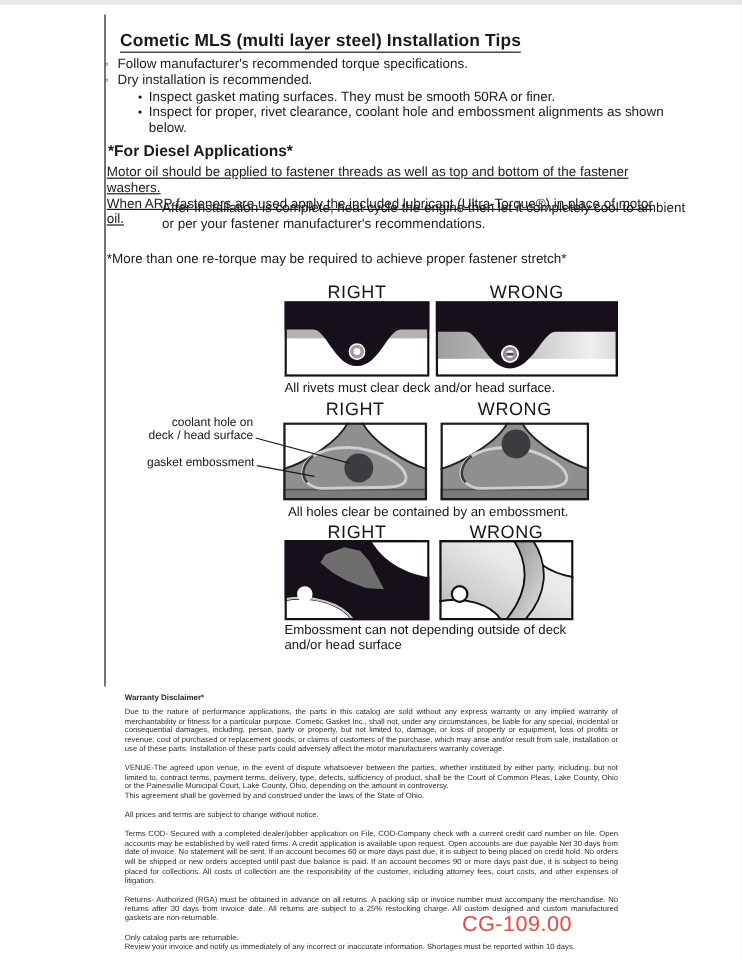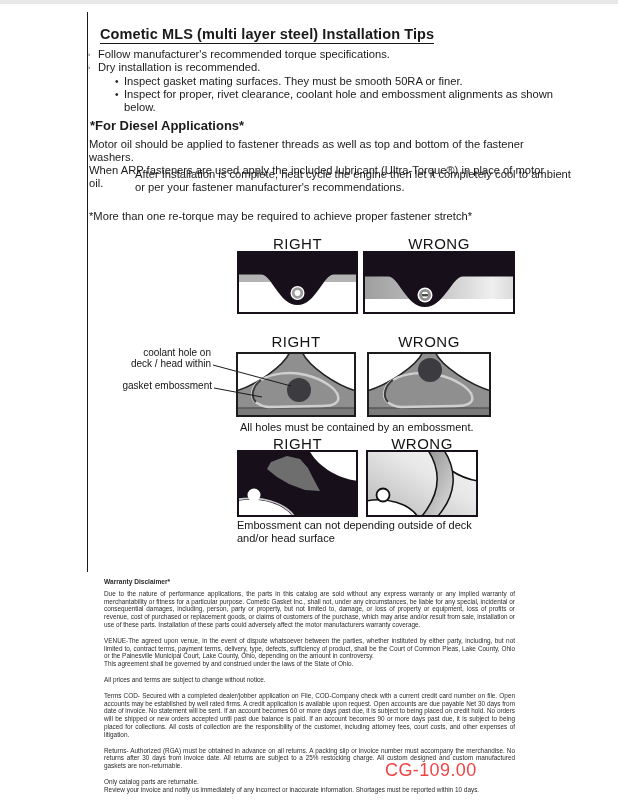--- a/index.html
+++ b/index.html
@@ -14,21 +14,21 @@
     left:100px;top:22px;font-size:14.5px;font-weight:700;letter-spacing:.1px;
     border-bottom:1.5px solid #1a1a1a;padding-bottom:1px;display:inline-block;
   }
   .tips{left:87px;top:44px;width:470px;font-size:11.2px;line-height:13.3px;}
   .tip{position:relative;padding-left:11px;}
   .tip::before{content:"\25E6";position:absolute;left:0;top:0;font-size:10px;}
   .subtip{position:relative;margin-left:28px;padding-left:9px;}
   .subtip::before{content:"\2022";position:absolute;left:0;top:0;font-size:10px;}
   .diesel-h{left:90px;top:114px;font-size:13px;font-weight:700;}
   .bodytext{font-size:11.2px;line-height:13px;width:460px;}
-  .p1{left:89px;top:134px;}
+  .p1{left:89px;top:134px;text-decoration:underline;}
   .p2{left:89px;top:164px;padding-left:46px;}
   .pnote{left:89px;top:206px;}
   .dw-label{font-size:15px;letter-spacing:.5px;color:#141414;text-align:center;}
   .caption{font-size:11px;line-height:12.5px;color:#141414;}
   .callout{font-size:10px;line-height:10.8px;text-align:right;color:#141414;}
   .warranty{left:104px;top:574px;width:411px;font-size:6.4px;line-height:7.8px;color:#2a2a2a;}
   .warranty .wh{font-weight:700;font-size:6.6px;margin-bottom:4px;}
   .warranty p{margin:0 0 8px 0;text-align:justify;}
   .warranty p.tight{margin-bottom:0;}
   .doc-code{left:385px;top:756px;font-size:18px;letter-spacing:.4px;color:#ef4444;}
@@ -86,27 +86,28 @@
       </defs>
       <rect width="152" height="63" fill="#ffffff"></rect>
       <rect x="0" y="25" width="152" height="23" fill="url(#g1)"></rect>
       <path d="M0,0 H152 V25.5 H100 C89,25.5 81,56 62,56 C43,56 36,25.5 25,25.5 H0 Z" fill="#17101b"></path>
       <circle cx="62" cy="44" r="7.5" fill="#ffffff"></circle>
       <circle cx="62" cy="44" r="4.6" fill="#ffffff" stroke="#8f8f8f" stroke-width="2.8"></circle>
       <rect x="59" y="43" width="6" height="2.4" fill="#4a4a4a"></rect>
       <rect x="1" y="1" width="150" height="61" fill="none" stroke="#17101b" stroke-width="2"></rect>
     </svg>
   </div>
+  <div class="abs caption" style="left:237px;top:314px;">All rivets must clear deck and/or head surface.</div>
 
   <div class="abs dw-label" style="left:236px;top:329px;width:120px;">RIGHT</div>
   <div class="abs dw-label" style="left:367px;top:329px;width:124px;">WRONG</div>
 
   <div class="abs callout" style="left:110px;top:344px;width:101px;">
     <div>coolant hole on</div>
-    <div>deck / head within</div>
+    <div>deck / head surface</div>
   </div>
   <div class="abs callout" style="left:110px;top:377px;width:102px;">gasket embossment</div>
 
   <div class="abs" style="left:236px;top:348px;">
     <svg width="120" height="65" viewBox="0 0 120 65">
       <rect width="120" height="65" fill="#8f8f8f"></rect>
       <rect x="0" y="56" width="120" height="9" fill="#7b7b7b"></rect>
       <line x1="0" y1="56" x2="120" y2="56" stroke="#565656" stroke-width="1.4"></line>
       <path d="M0,0 H54 C47,15 20,33 0,39 Z" fill="#ffffff"></path>
       <path d="M54,0 C47,15 20,33 0,39" fill="none" stroke="#222222" stroke-width="1.6"></path>
@@ -132,21 +133,21 @@
       <circle cx="63" cy="18" r="12" fill="#3b3b40"></circle>
       <rect x="1" y="1" width="122" height="63" fill="none" stroke="#1c1c1c" stroke-width="2"></rect>
     </svg>
   </div>
 
   <svg class="abs" style="left:205px;top:355px;" width="100" height="45" viewBox="0 0 100 45">
     <line x1="8" y1="6" x2="86" y2="27" stroke="#1a1a1a" stroke-width="1"></line>
     <line x1="9" y1="29" x2="57" y2="38" stroke="#1a1a1a" stroke-width="1"></line>
   </svg>
 
-  <div class="abs caption" style="left:240px;top:417px;">All holes must be contained by an embossment.</div>
+  <div class="abs caption" style="left:240px;top:417px;">All holes clear be contained by an embossment.</div>
 
   <div class="abs dw-label" style="left:237px;top:431px;width:121px;">RIGHT</div>
   <div class="abs dw-label" style="left:366px;top:431px;width:112px;">WRONG</div>
 
   <div class="abs" style="left:237px;top:446px;">
     <svg width="121" height="67" viewBox="0 0 121 67">
       <rect width="121" height="67" fill="#ffffff"></rect>
       <path d="M0,0 H72 C80,15 98,28 121,31 V67 H56 C46,53 22,47 0,51 Z" fill="#17101b"></path>
       <path d="M0,49.5 C23,45.5 47,52 57,66" fill="none" stroke="#c9c9c9" stroke-width="1.8"></path>
       <polygon points="34,12 50,6 63,9 71,18 76,28 83,41 68,40 52,34 40,27 30,19" fill="#6e6e6e"></polygon>

